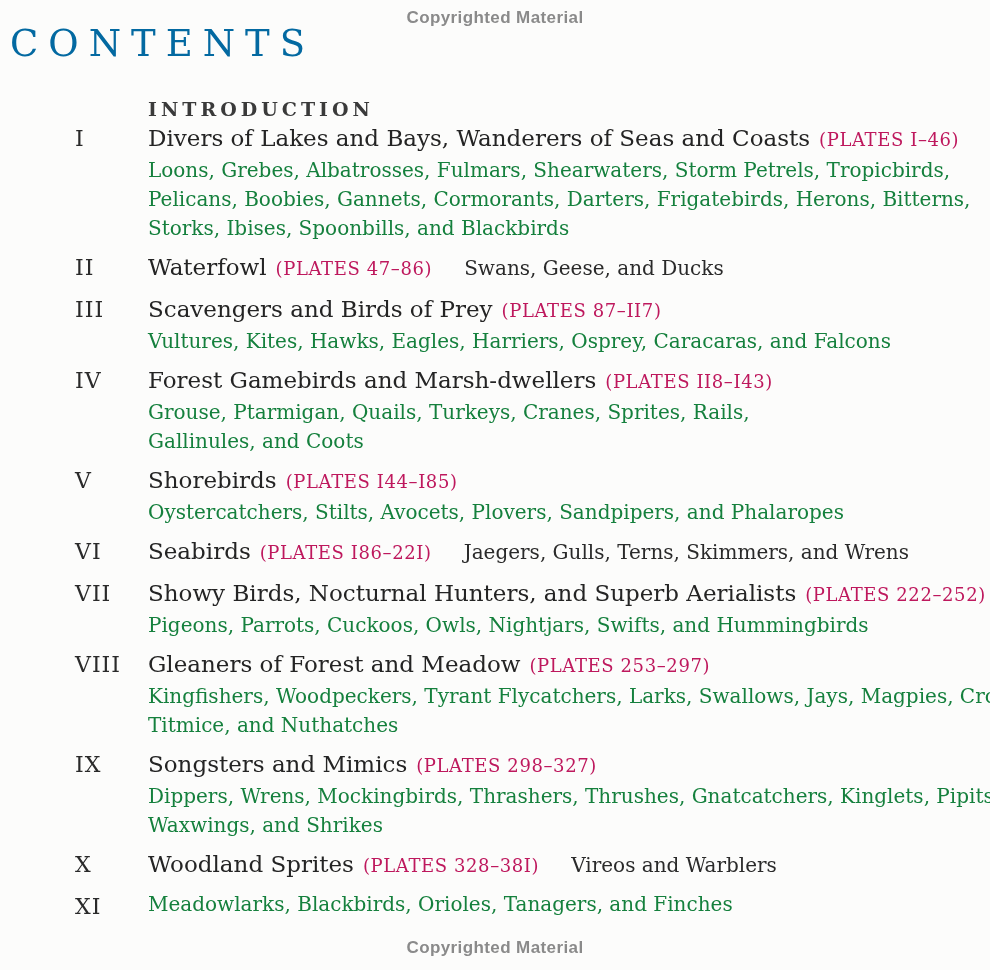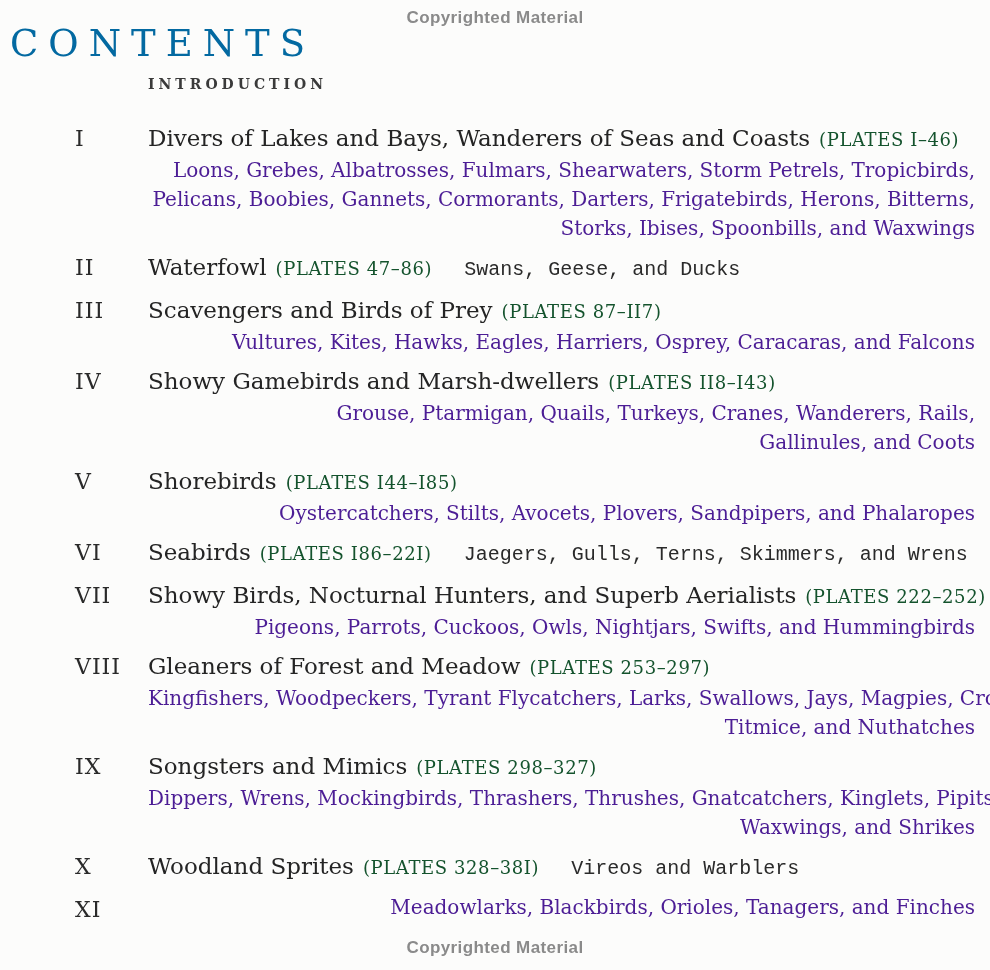--- a/index.html
+++ b/index.html
@@ -37,23 +37,23 @@
     margin: 0;
     text-align: left;
     font-size: 37px;
     font-weight: 400;
     letter-spacing: 10px;
     text-indent: 10px;
     color: #0369a1;
   }
   .intro-heading {
     position: absolute;
-    top: 76px;
+    top: 98px;
     left: 148px;
-    font-size: 14px;
+    font-size: 19px;
     font-weight: 700;
     letter-spacing: 4px;
     color: #3a3a3a;
   }
   .toc {
     position: absolute;
     top: 122px;
     left: 75px;
     width: 900px;
   }
@@ -74,74 +74,72 @@
   .title-line {
     font-size: 23px;
     line-height: 33px;
     color: #242424;
     white-space: nowrap;
   }
   .plates {
     font-size: 18px;
     letter-spacing: 0.6px;
     margin-left: 9px;
-    color: #14532d;
+    color: #be185d;
   }
   .inline-groups {
     font-size: 20px;
     margin-left: 32px;
     color: #2a2a2a;
-    font-family: Liberation Mono, monospace;
   }
   .groups-line {
     font-size: 20px;
     line-height: 29px;
-    color: #4c1d95;
+    color: #15803d;
     white-space: nowrap;
-    text-align: right;
   }
 </style>
 </head>
 <body>
 
 <div class="page">
   <div class="copyright top">Copyrighted Material</div>
 
   <h1 class="contents-title">CONTENTS</h1>
 
   <div class="intro-heading">INTRODUCTION</div>
 
   <div class="toc" id="toc">
       <div class="toc-row">
         <div class="numeral">I</div>
         <div class="entry-content">
           <div class="title-line"><span class="title">Divers of Lakes and Bays, Wanderers of Seas and Coasts</span><span class="plates">(PLATES I–46)</span></div>
           <div class="groups-line">Loons, Grebes, Albatrosses, Fulmars, Shearwaters, Storm Petrels, Tropicbirds,</div>
           <div class="groups-line">Pelicans, Boobies, Gannets, Cormorants, Darters, Frigatebirds, Herons, Bitterns,</div>
-          <div class="groups-line">Storks, Ibises, Spoonbills, and Waxwings</div>
+          <div class="groups-line">Storks, Ibises, Spoonbills, and Blackbirds</div>
         </div>
       </div>
       <div class="toc-row">
         <div class="numeral">II</div>
         <div class="entry-content">
           <div class="title-line"><span class="title">Waterfowl</span><span class="plates">(PLATES 47–86)</span><span class="inline-groups">Swans, Geese, and Ducks</span></div>
         </div>
       </div>
       <div class="toc-row">
         <div class="numeral">III</div>
         <div class="entry-content">
           <div class="title-line"><span class="title">Scavengers and Birds of Prey</span><span class="plates">(PLATES 87–II7)</span></div>
           <div class="groups-line">Vultures, Kites, Hawks, Eagles, Harriers, Osprey, Caracaras, and Falcons</div>
         </div>
       </div>
       <div class="toc-row">
         <div class="numeral">IV</div>
         <div class="entry-content">
-          <div class="title-line"><span class="title">Showy Gamebirds and Marsh-dwellers</span><span class="plates">(PLATES II8–I43)</span></div>
-          <div class="groups-line">Grouse, Ptarmigan, Quails, Turkeys, Cranes, Wanderers, Rails,</div>
+          <div class="title-line"><span class="title">Forest Gamebirds and Marsh-dwellers</span><span class="plates">(PLATES II8–I43)</span></div>
+          <div class="groups-line">Grouse, Ptarmigan, Quails, Turkeys, Cranes, Sprites, Rails,</div>
           <div class="groups-line">Gallinules, and Coots</div>
         </div>
       </div>
       <div class="toc-row">
         <div class="numeral">V</div>
         <div class="entry-content">
           <div class="title-line"><span class="title">Shorebirds</span><span class="plates">(PLATES I44–I85)</span></div>
           <div class="groups-line">Oystercatchers, Stilts, Avocets, Plovers, Sandpipers, and Phalaropes</div>
         </div>
       </div>

